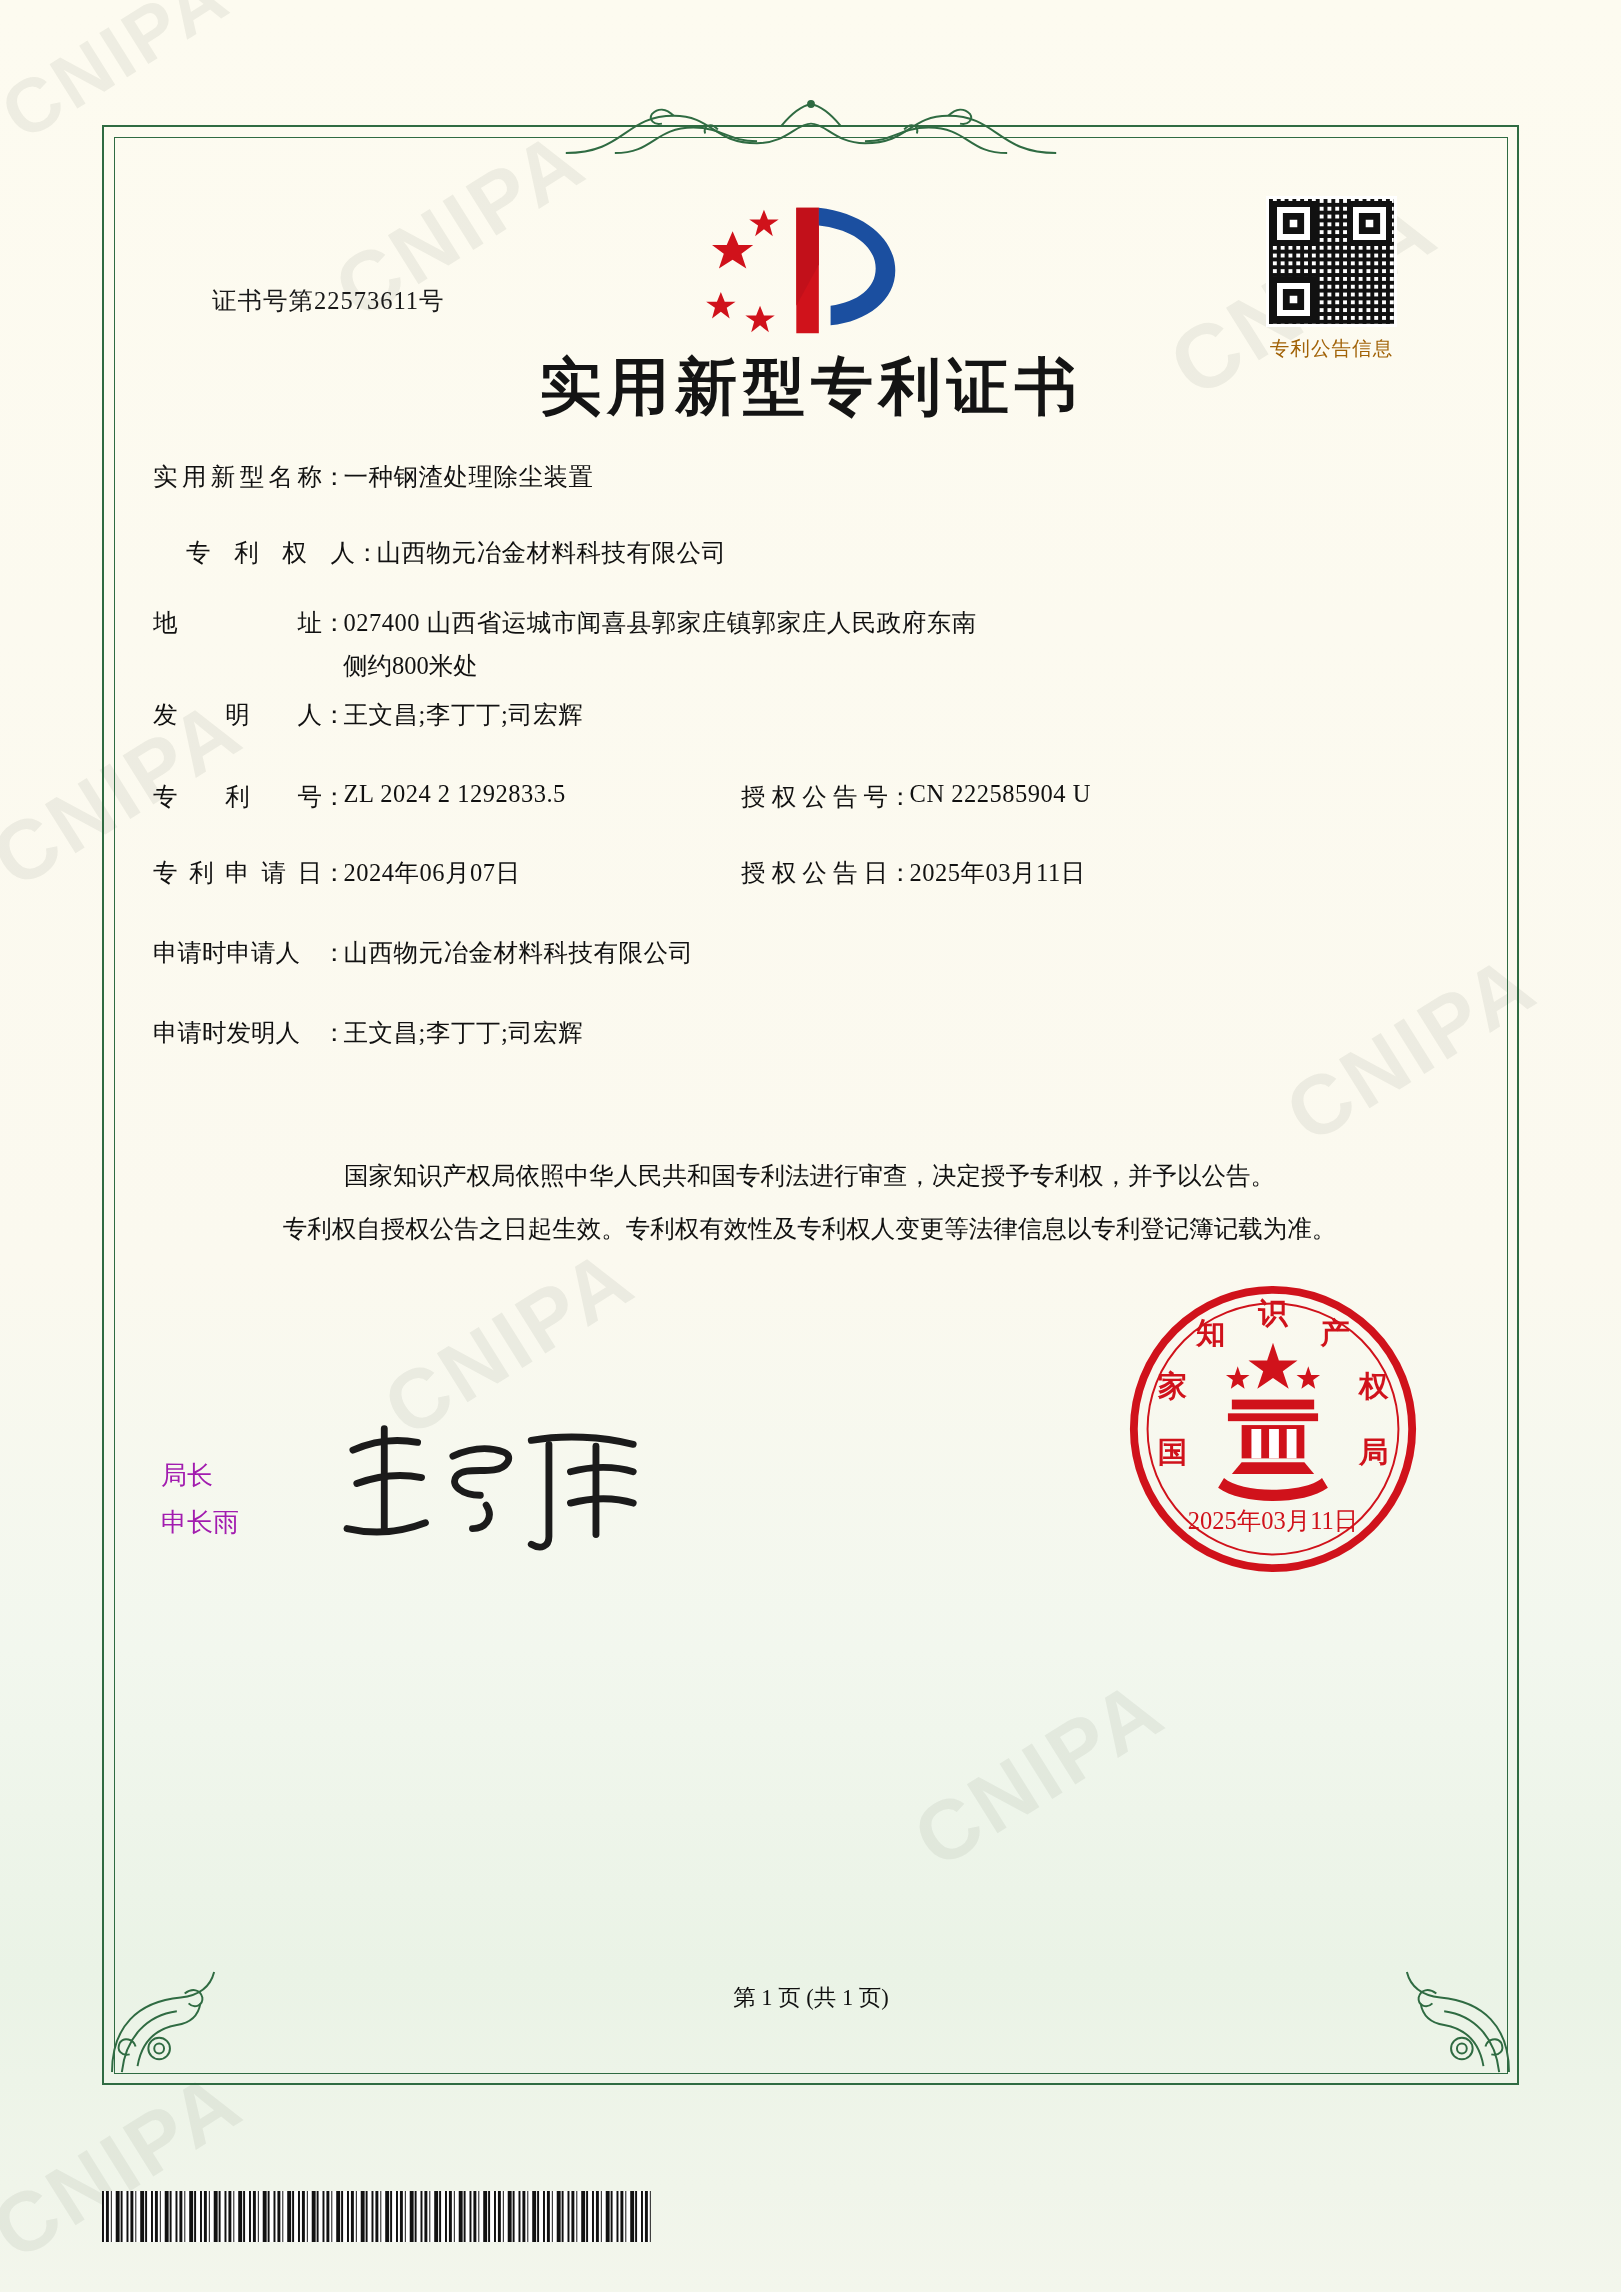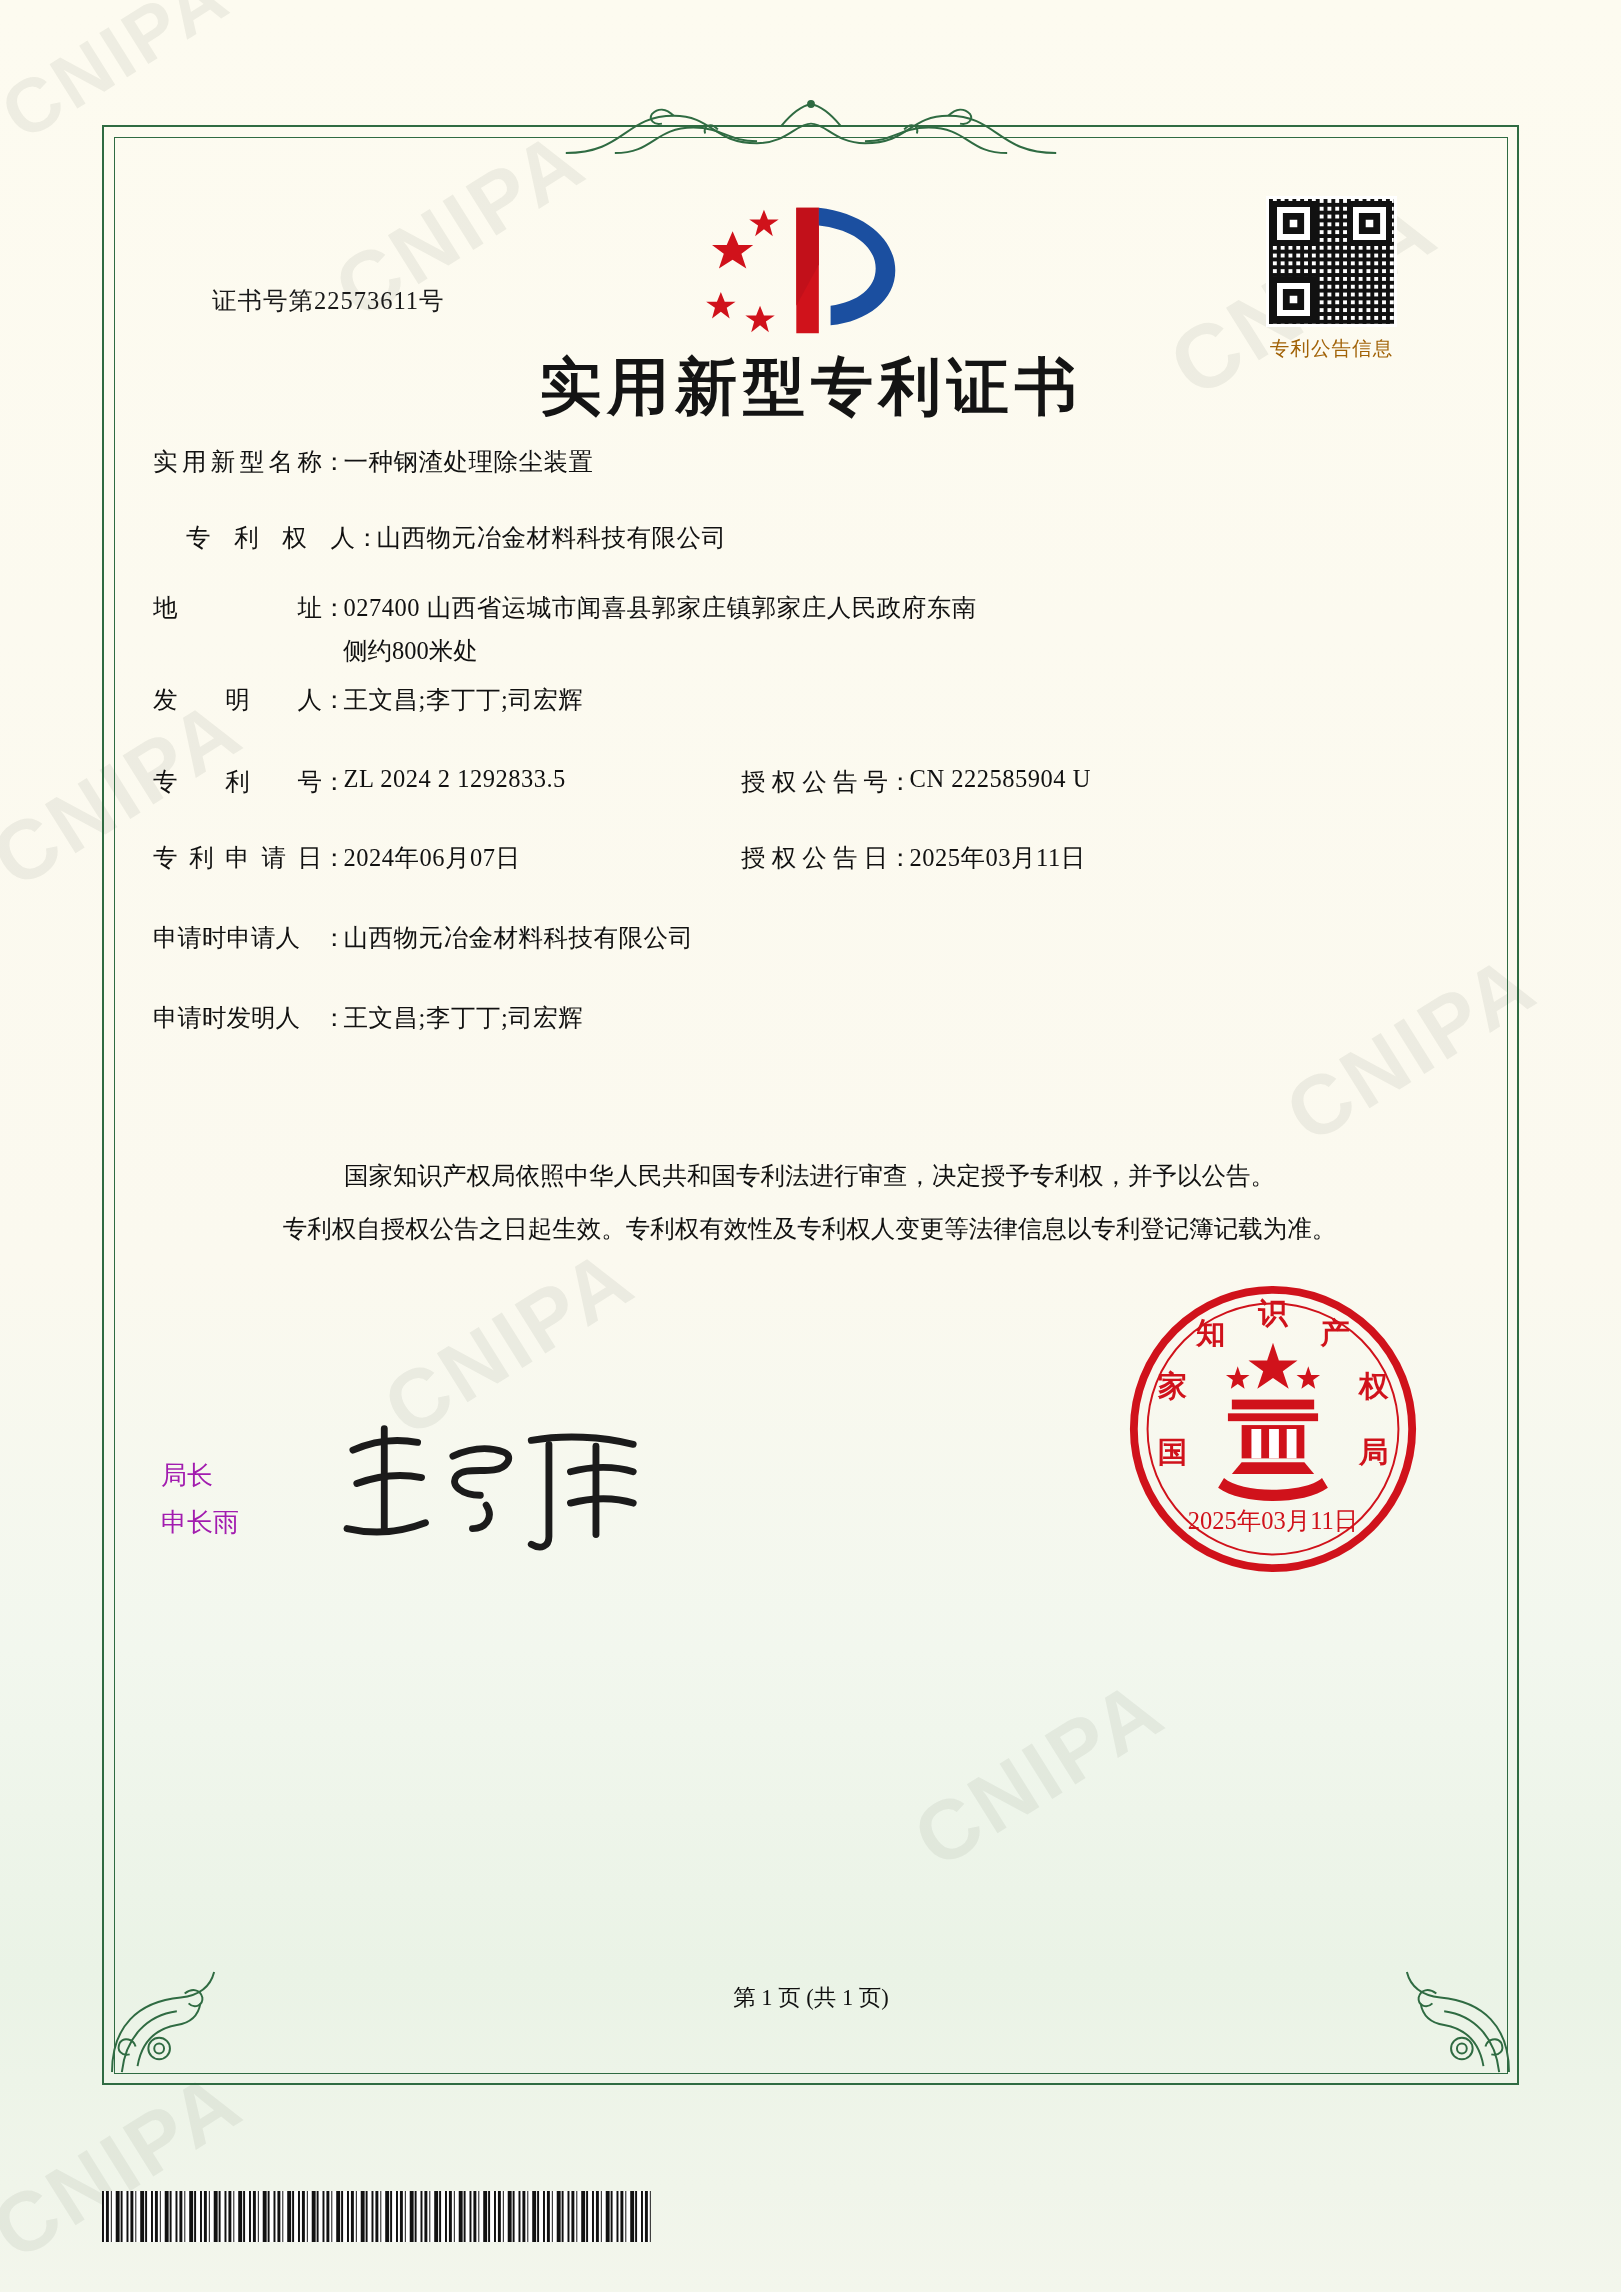--- a/index.html
+++ b/index.html
@@ -164,21 +164,21 @@
     font-weight: 700;
     letter-spacing: 5.9px;
     color: #141414;
     font-family: "Liberation Serif", "DejaVu Serif", serif;
   }
 
   
   .fields {
     position: absolute;
     left: 39px;
-    top: 308px;
+    top: 323px;
     width: 1313px;
     font-size: 24.5px;
     color: #111;
   }
   .row {
     display: flex;
     align-items: flex-start;
     margin-bottom: 33px;
   }
   .row.tight { margin-bottom: 9.8px; }

